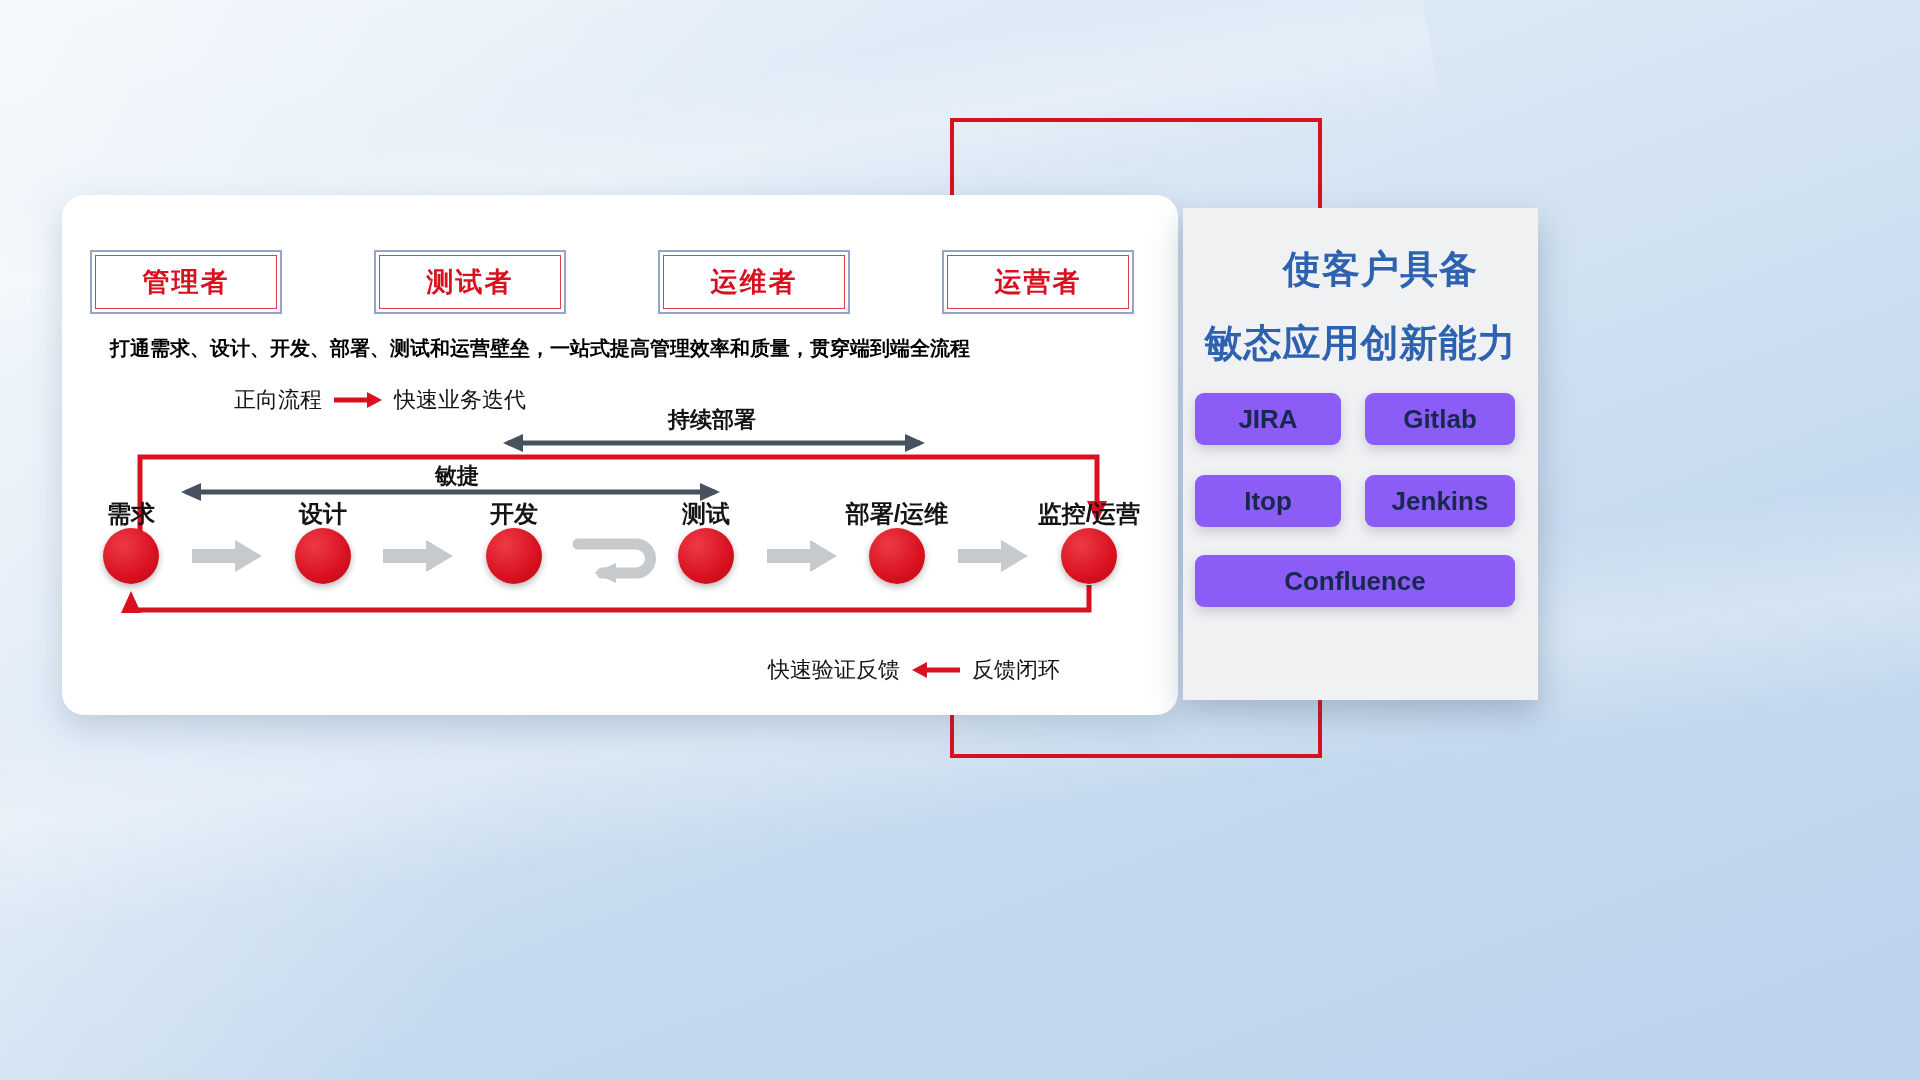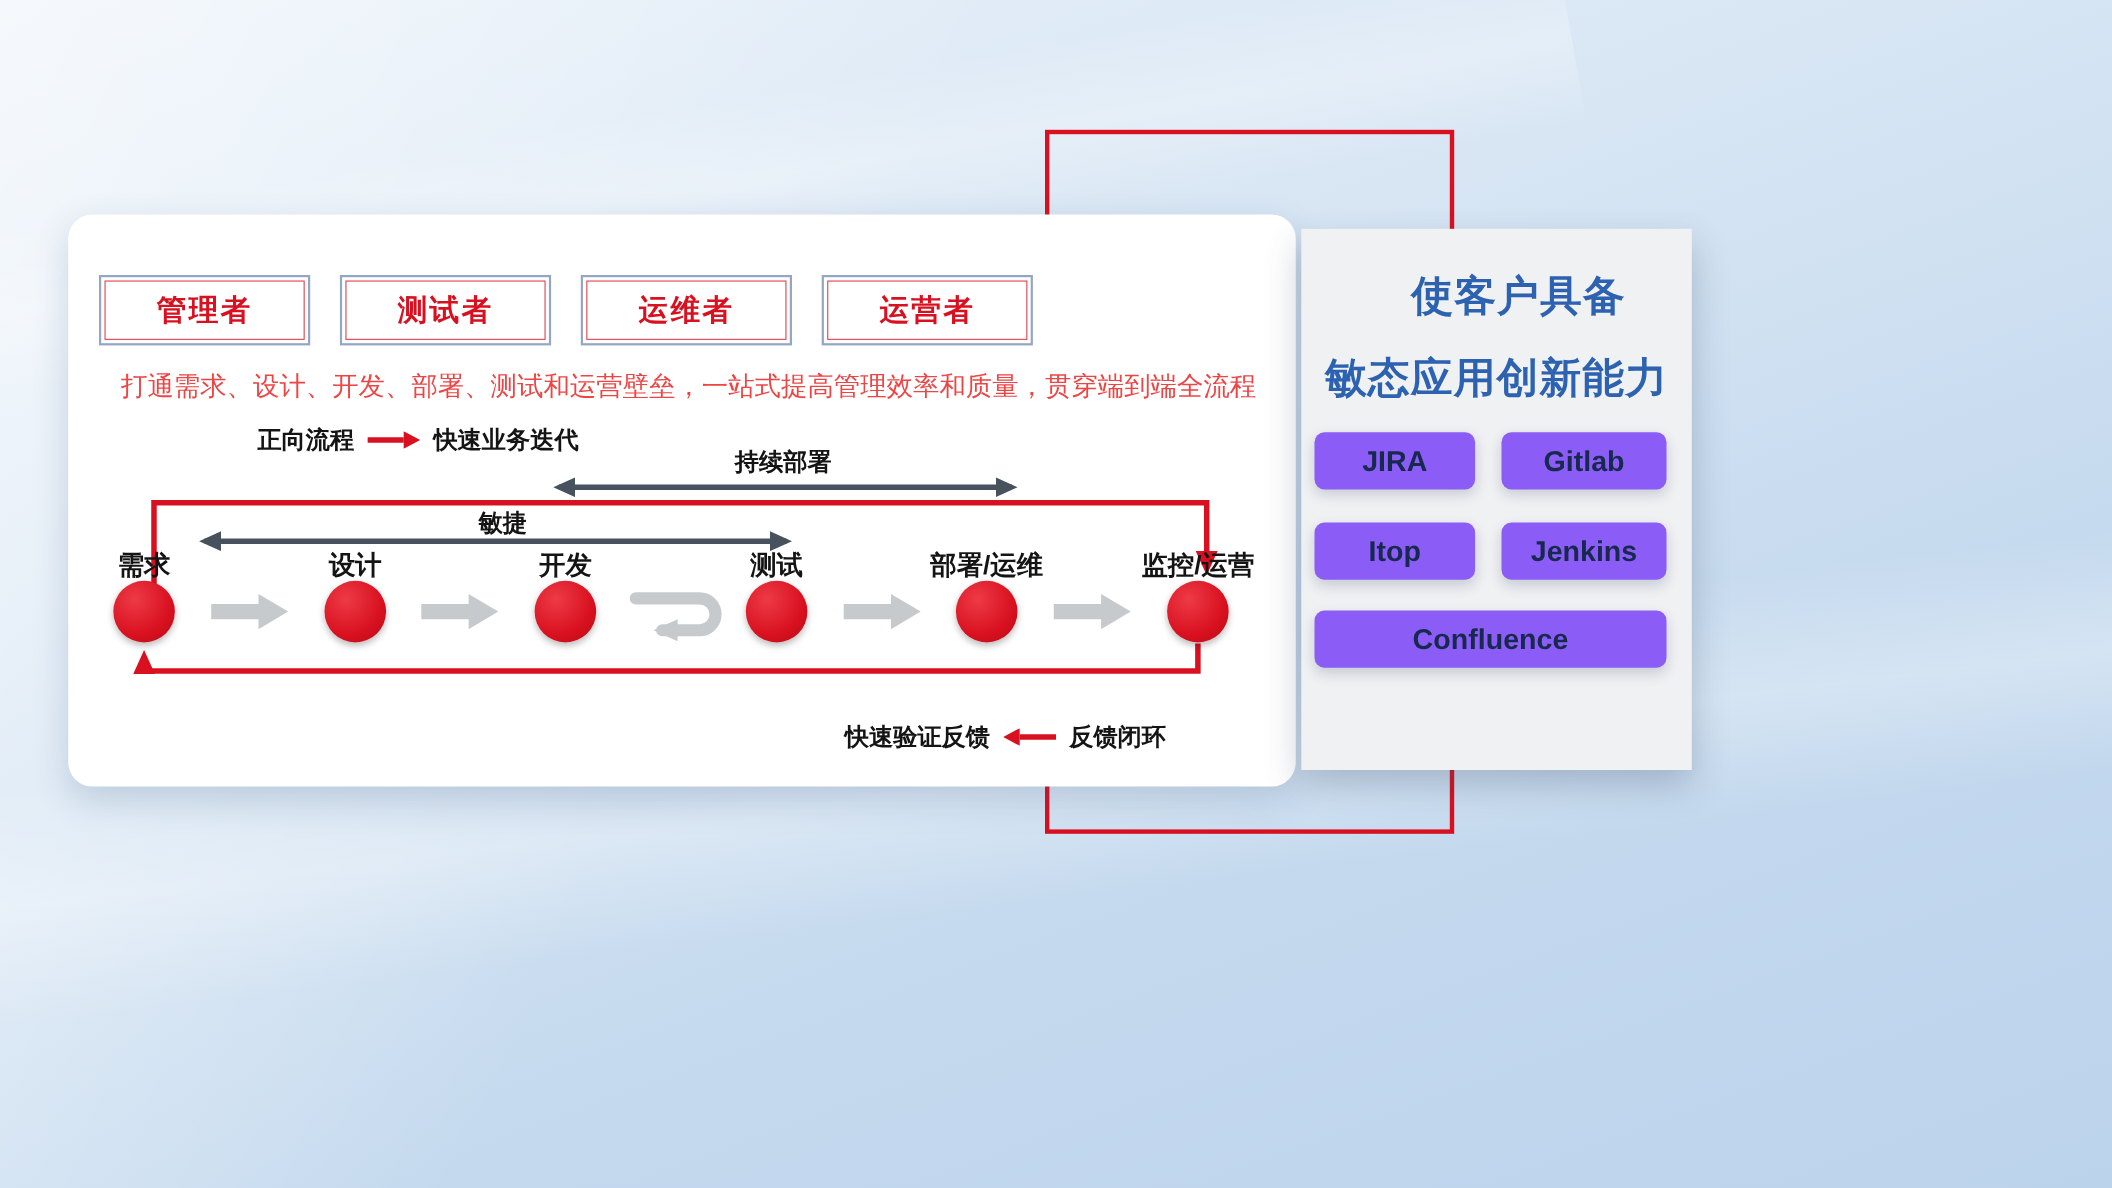--- a/index.html
+++ b/index.html
@@ -21,33 +21,33 @@
     position:absolute; left:950px; top:118px; width:372px; height:640px;
     border:4px solid var(--red,#d8101f); z-index:1;
   }
 
   .card {
     position:absolute; left:62px; top:195px; width:1116px; height:520px;
     background:#fff; border-radius:22px; z-index:2;
     box-shadow:0 12px 32px rgba(50,80,120,.20);
   }
 
-  .roles-row { position:absolute; left:28px; top:55px; width:849px; height:64px;
+  .roles-row { position:absolute; left:28px; top:55px; width:1044px; height:64px;
     display:flex; justify-content:space-between; }
   .role-box { position:relative; width:192px; height:64px; background:#fff;
     border:2px solid #93a6c3; display:flex; align-items:center; justify-content:center; }
   .role-box::after { content:""; position:absolute; inset:3px;
     border:1px solid var(--red,#d8101f); opacity:.8; pointer-events:none; }
   .role-box span { color:var(--red,#d8101f); font-size:27px; font-weight:bold; letter-spacing:2px; }
 
   .headline { position:absolute; left:48px; top:140px; width:1062px;
-    font-size:24px; font-weight:normal; color:#ef4444; white-space:nowrap; }
+    font-size:20px; font-weight:bold; color:#000000; white-space:nowrap; }
 
   .legend { position:absolute; display:flex; align-items:center; gap:12px;
-    font-size:22px; font-weight:bold; color:#141414; }
+    font-size:22px; font-weight:normal; color:#141414; }
   .legend-forward { left:172px; top:190px; }
   .legend-feedback { left:706px; top:460px; }
 
   .span-label { position:absolute; transform:translateX(-50%); font-size:22px;
     font-weight:bold; color:#141414; white-space:nowrap; z-index:3; }
   .lbl-cd { left:650px; top:210px; }
   .lbl-agile { left:395px; top:266px; }
 
   .connectors { position:absolute; left:0; top:0; width:1116px; height:520px; z-index:2; }
   .st-red { stroke:var(--red,#d8101f); stroke-width:5; fill:none; }

